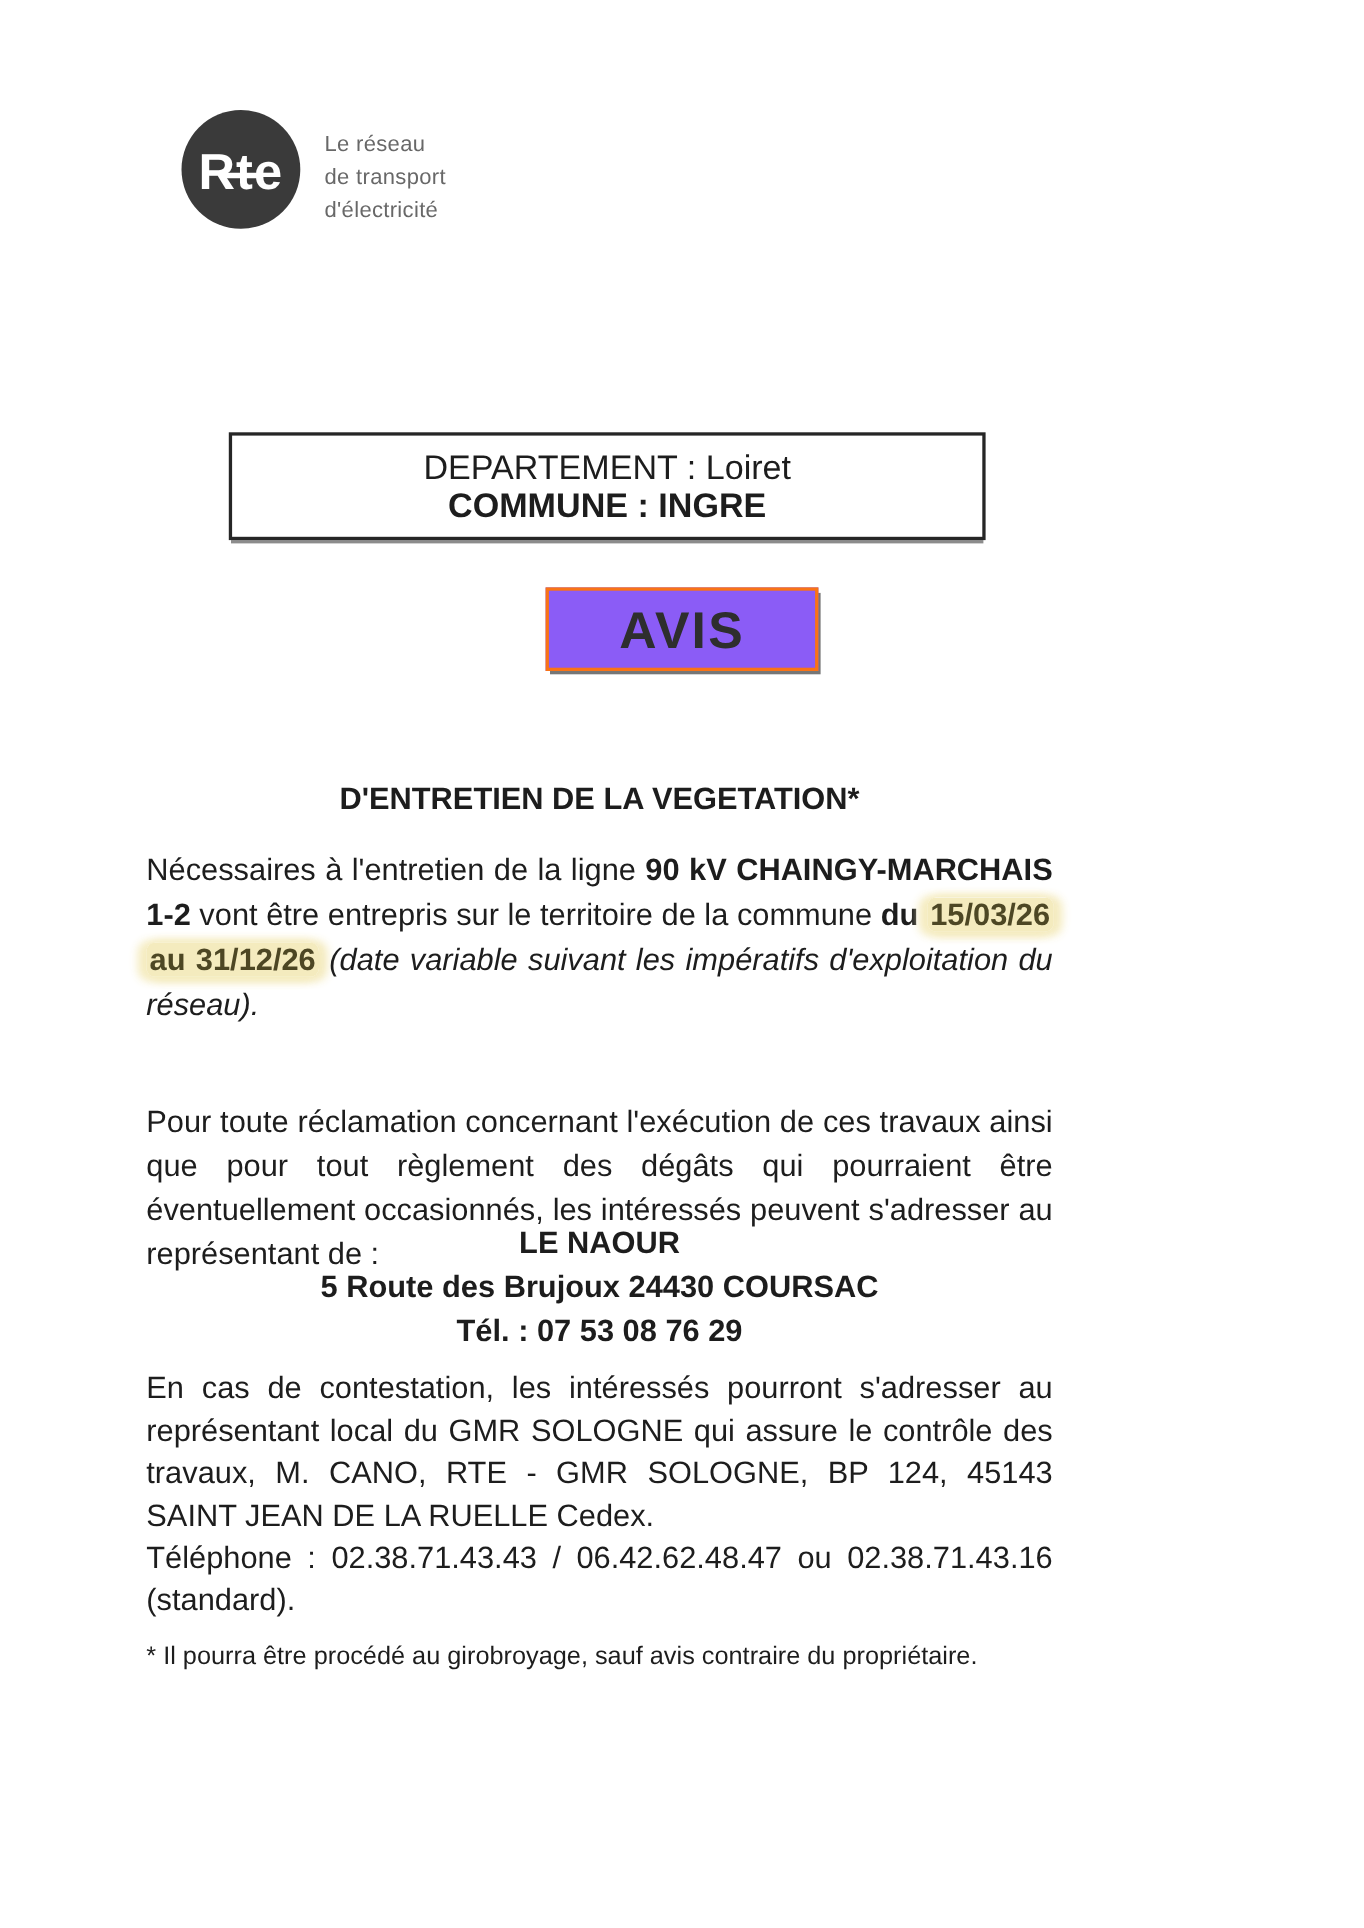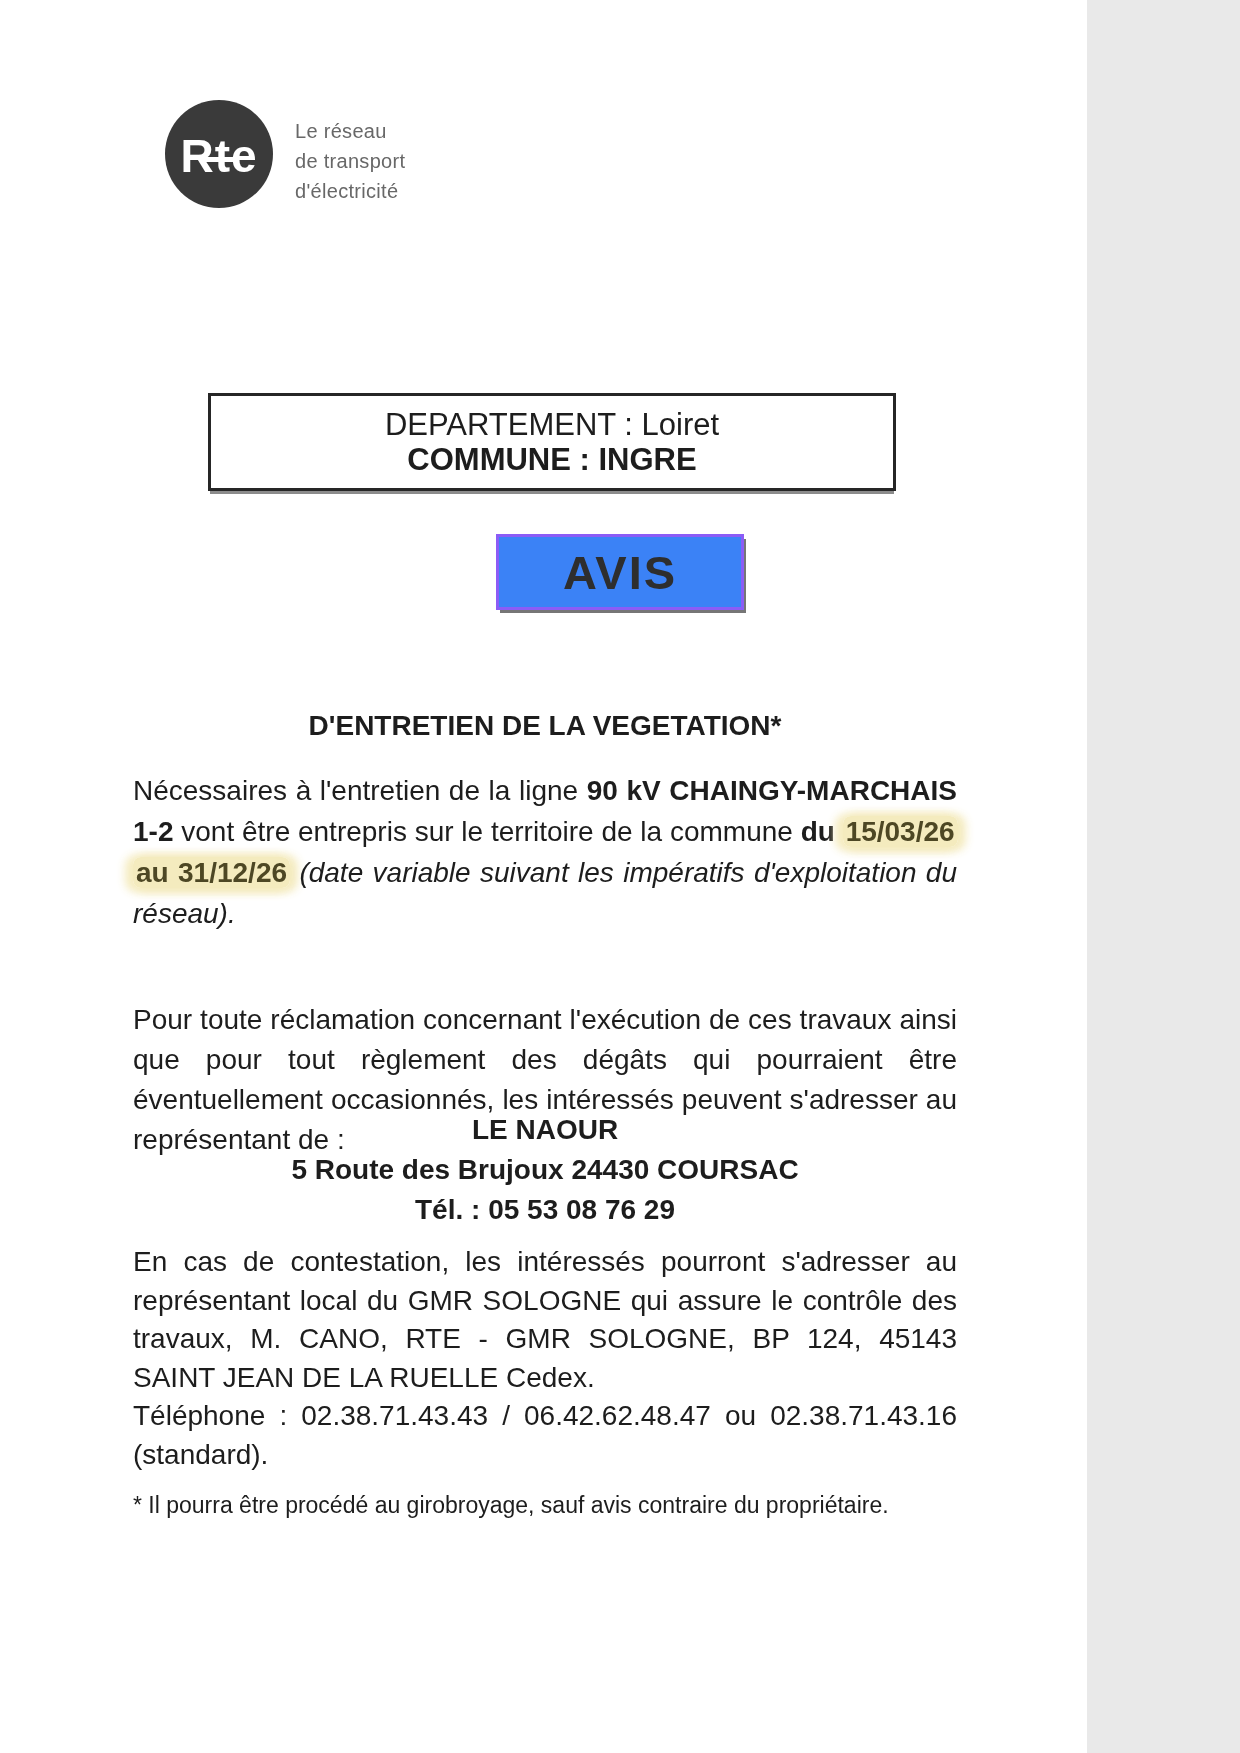--- a/index.html
+++ b/index.html
@@ -6,21 +6,21 @@
     --ink:#1d1d1d;
     --hl:#f4ebbe;
     --hl-ink:#4d4724;
     --circle:#3a3a3a;
     --tagline:#686868;
   }
   *{margin:0;padding:0;box-sizing:border-box;}
   html,body{background:#e9e9e9;}
   .page{
     position:relative;
-    width:1087px;height:1753px;
+    width:1240px;height:1753px;
     background:#ffffff;
     font-family:"Liberation Sans","DejaVu Sans",sans-serif;
     color:var(--ink);
     overflow:hidden;
   }
   
   .logo{position:absolute;left:165px;top:100px;display:flex;}
   .logo-circle{
     position:relative;width:108px;height:108px;border-radius:50%;
     background:var(--circle);
@@ -42,21 +42,21 @@
   .dept-box{
     position:absolute;left:208px;top:393px;width:688px;
     border:3px solid #262626;
     box-shadow:0 5px 0 -2px rgba(45,45,45,.55);
     text-align:center;padding:10px 0 12px 0;background:#fff;
   }
   .dept-line1{font-size:31px;font-weight:normal;line-height:38px;}
   .dept-line2{font-size:31px;font-weight:bold;line-height:32px;}
   .avis-box{
     position:absolute;left:496px;top:534px;width:248px;height:76px;
-    border:3px solid #8b5cf6;background:#3b82f6;
+    border:3px solid #f97316;background:#8b5cf6;
     box-shadow:3px 4px 0 -1px rgba(45,45,45,.65);
     display:flex;align-items:center;justify-content:center;
   }
   .avis-title{font-size:47px;font-weight:bold;letter-spacing:2px;color:#2e2e2e;}
   
   .col{position:absolute;left:133px;width:824px;font-size:28px;line-height:40px;}
   .center{text-align:center;}
   .just{text-align:justify;}
   .b{font-weight:bold;}
   .i{font-style:italic;}
@@ -113,21 +113,21 @@
   </div>
 
   <div class="col just para1"><span>Nécessaires à l'entretien de la ligne </span><span class="b">90 kV  CHAINGY-MARCHAIS 1-2</span><span> vont être entrepris sur le territoire de la commune </span><span class="b">du </span><span class="b hl-dates">15/03/26 au 31/12/26</span><span class="i"> (date variable suivant les impératifs d'exploitation du réseau).</span></div>
 
 
   <div class="col just para3">Pour toute réclamation concernant l'exécution de ces travaux ainsi que pour tout règlement des dégâts qui pourraient être éventuellement occasionnés, les intéressés peuvent s'adresser au représentant de :</div>
 
   <div class="col center contact">
     <div>LE NAOUR</div>
     <div>5 Route des Brujoux 24430 COURSAC</div>
-    <div>Tél. : 05 53 08 76 29</div>
+    <div>Tél. : 07 53 08 76 29</div>
   </div>
 
   <div class="col just para4">
     <div>En cas de contestation, les intéressés pourront s'adresser au représentant local du GMR SOLOGNE qui assure le contrôle des travaux, M. CANO, RTE - GMR SOLOGNE, BP 124, 45143 SAINT JEAN DE LA RUELLE Cedex.</div>
     <div>Téléphone : 02.38.71.43.43 / 06.42.62.48.47 ou 02.38.71.43.16 (standard).</div>
   </div>
 
   <div class="col footnote">* Il pourra être procédé au girobroyage, sauf avis contraire du propriétaire.</div>
 
 </div>

